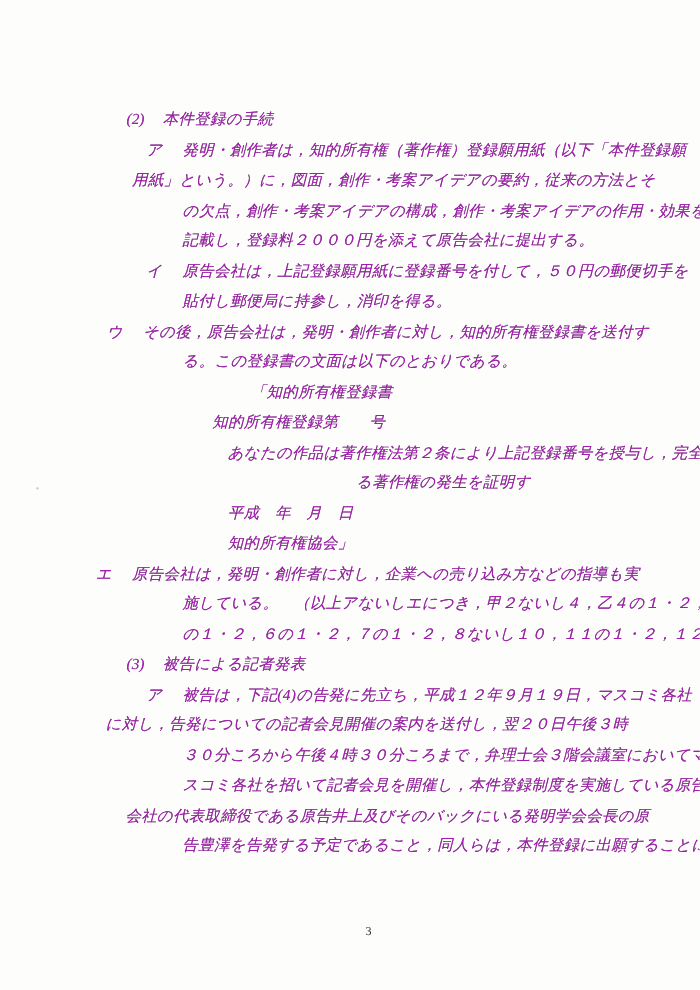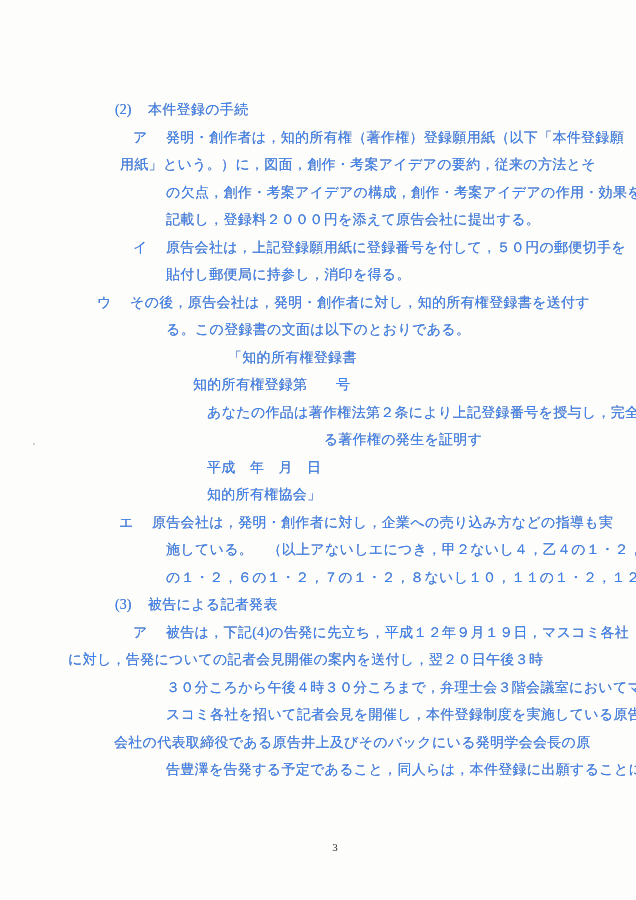--- a/index.html
+++ b/index.html
@@ -23,23 +23,24 @@
     position: absolute;
     top: 96px;
     left: 0;
     right: 0;
   }
   .line {
     height: 27.5px;
     line-height: 27.5px;
     font-size: 14px;
     letter-spacing: 0.3px;
-    color: #3b82f6;
+    color: #a21caf;
     white-space: pre;
     text-shadow: 0 0 0.4px rgba(30,30,30,0.55);
+    font-style: italic;
   }
   .line .marker {
     display: inline-block;
     width: 33px;
     letter-spacing: 0;
   }
   .page-number {
     position: absolute;
     top: 841px;
     left: 0;
@@ -73,25 +74,25 @@
       <div class="line" style="padding-left: 133px;"><span class="marker">イ</span><span>原告会社は，上記登録願用紙に登録番号を付して，５０円の郵便切手を</span></div>
       <div class="line" style="padding-left: 166px;"><span>貼付し郵便局に持参し，消印を得る。</span></div>
       <div class="line" style="padding-left: 97px;"><span class="marker">ウ</span><span>その後，原告会社は，発明・創作者に対し，知的所有権登録書を送付す</span></div>
       <div class="line" style="padding-left: 166px;"><span>る。この登録書の文面は以下のとおりである。</span></div>
       <div class="line" style="padding-left: 180px; margin-left: 48px;"><span>「知的所有権登録書</span></div>
       <div class="line" style="padding-left: 193px;"><span>知的所有権登録第　　号</span></div>
       <div class="line" style="padding-left: 207px;"><span>あなたの作品は著作権法第２条により上記登録番号を授与し，完全な</span></div>
       <div class="line" style="padding-left: 170px; text-align: center;"><span>る著作権の発生を証明す</span></div>
       <div class="line" style="padding-left: 207px;"><span>平成　年　月　日</span></div>
       <div class="line" style="padding-left: 207px;"><span>知的所有権協会」</span></div>
-      <div class="line" style="padding-left: 119px;"><span class="marker">エ</span><span>原告会社は，発明・創作者に対し，企業への売り込み方などの指導も実</span></div>
+      <div class="line" style="padding-left: 87px;"><span class="marker">エ</span><span>原告会社は，発明・創作者に対し，企業への売り込み方などの指導も実</span></div>
       <div class="line" style="padding-left: 166px;"><span>施している。　（以上アないしエにつき，甲２ないし４，乙４の１・２，５</span></div>
       <div class="line" style="padding-left: 166px;"><span>の１・２，６の１・２，７の１・２，８ないし１０，１１の１・２，１２</span></div>
       <div class="line" style="padding-left: 115px;"><span class="marker">(3)</span><span>被告による記者発表</span></div>
       <div class="line" style="padding-left: 133px;"><span class="marker">ア</span><span>被告は，下記(4)の告発に先立ち，平成１２年９月１９日，マスコミ各社</span></div>
-      <div class="line" style="padding-left: 68px;"><span>に対し，告発についての記者会見開催の案内を送付し，翌２０日午後３時</span></div>
+      <div class="line" style="padding-left: 96px;"><span>に対し，告発についての記者会見開催の案内を送付し，翌２０日午後３時</span></div>
       <div class="line" style="padding-left: 166px;"><span>３０分ころから午後４時３０分ころまで，弁理士会３階会議室においてマ</span></div>
       <div class="line" style="padding-left: 166px;"><span>スコミ各社を招いて記者会見を開催し，本件登録制度を実施している原告</span></div>
       <div class="line" style="padding-left: 114px;"><span>会社の代表取締役である原告井上及びそのバックにいる発明学会会長の原</span></div>
       <div class="line" style="padding-left: 166px;"><span>告豊澤を告発する予定であること，同人らは，本件登録に出願することに</span></div>
     </div>
   <div class="page-number">3</div>
 </div>
 
 </body></html>

